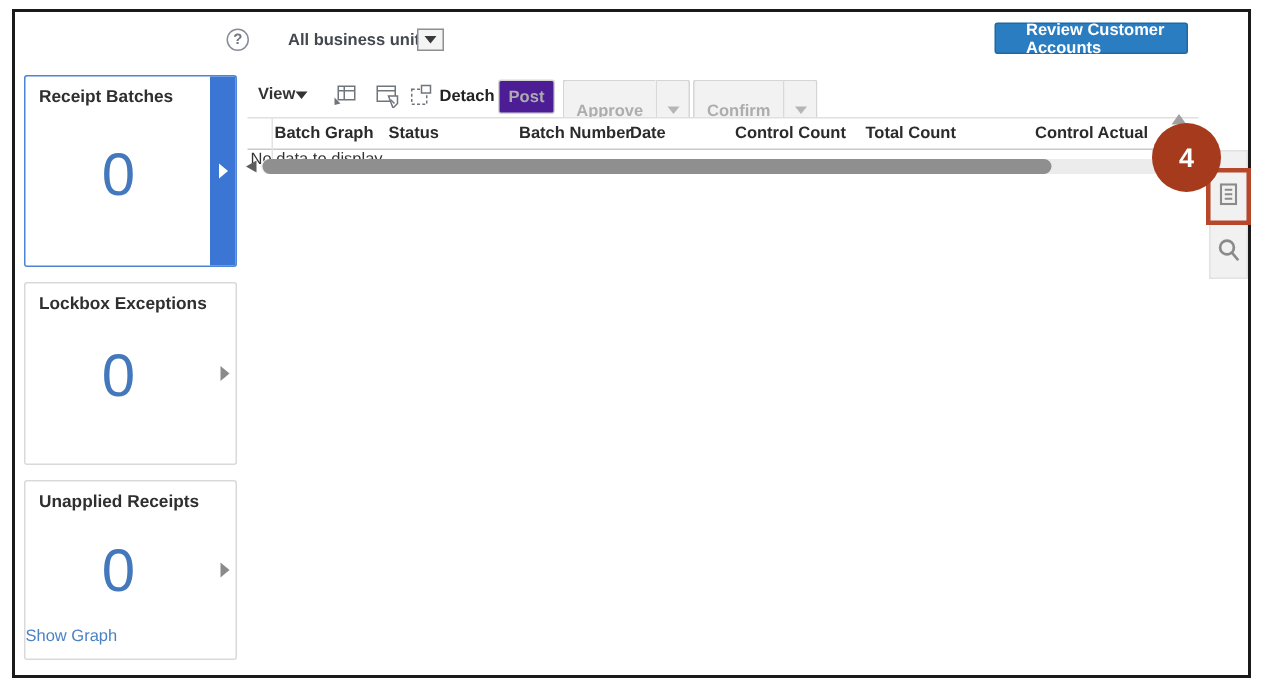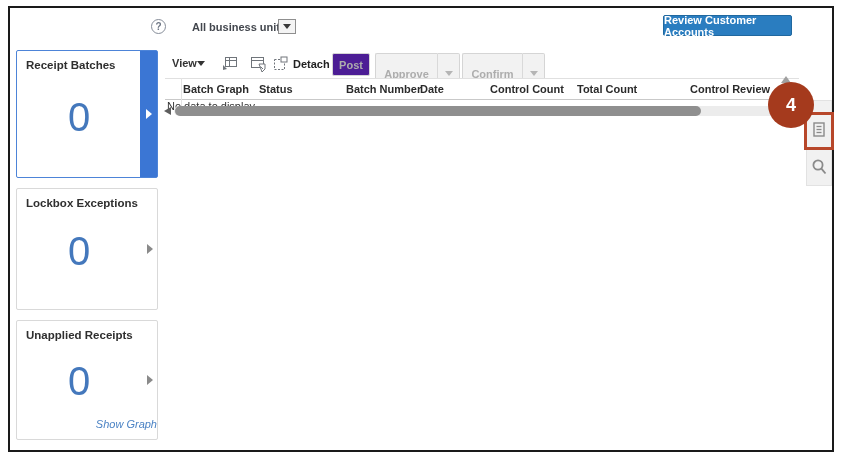--- a/index.html
+++ b/index.html
@@ -20,36 +20,36 @@
   .help-icon{position:absolute;left:141px;top:11px;width:15px;height:15px;
     border:1.5px solid #868d99;border-radius:50%;color:#6e7684;font-size:10px;
     font-weight:bold;text-align:center;line-height:13px;}
   .bu-label{position:absolute;left:182px;top:13px;font-size:11px;font-weight:bold;color:#43474e;}
   .bu-dropdown{position:absolute;left:268px;top:11px;width:18px;height:15px;
     border:1px solid #8f8f8f;background:#f4f4f4;display:flex;align-items:center;justify-content:center;}
   .caret-down{width:0;height:0;border-left:4px solid transparent;border-right:4px solid transparent;
     border-top:5px solid #3a3a3a;}
   .review-btn{position:absolute;left:653px;top:7px;width:129px;height:21px;
     background:var(--accent-blue);border:1px solid #20689f;border-radius:2px;
-    color:#fff;font-weight:bold;font-size:11px;display:flex;align-items:center;justify-content:center;}
+    color:#fff;font-weight:bold;font-size:11px;display:flex;align-items:center;justify-content:center;padding-left:20px;}
 
   
   .tile{position:absolute;left:6px;width:142px;background:#fff;border:1px solid #d9d9d9;border-radius:2px;}
   .tile.selected{border-color:#4d84d8;}
   .tile-title{position:absolute;left:9px;top:8px;font-size:11.5px;font-weight:bold;color:#2f2f2f;}
   .tile-value{position:absolute;left:0;right:16px;text-align:center;
     font-size:40px;color:var(--tile-value-blue);}
   .tile-bar{position:absolute;right:0;top:0;bottom:0;width:17px;background:var(--selected-tile-bar);
     display:flex;align-items:center;justify-content:center;}
   .arrow-white{width:0;height:0;border-top:5px solid transparent;border-bottom:5px solid transparent;
     border-left:6px solid #fff;}
   .arrow-gray{position:absolute;right:4px;top:50%;margin-top:-5px;width:0;height:0;
     border-top:5px solid transparent;border-bottom:5px solid transparent;border-left:6px solid #8a8a8a;}
-  .tile-link{position:absolute;left:0;right:0;bottom:9px;text-align:right;
-    font-size:11px;color:#4a82c4;cursor:pointer;font-style:italic;}
+  .tile-link{position:absolute;left:0;right:0;bottom:9px;text-align:left;
+    font-size:11px;color:#4a82c4;cursor:pointer;}
   #tile-0{top:42px;height:128px;}
   #tile-1{top:180px;height:122px;}
   #tile-2{top:312px;height:120px;}
   #tile-0 .tile-value{top:44px;}
   #tile-1 .tile-value{top:40px;}
   #tile-2 .tile-value{top:38px;}
 
   
   .toolbar{position:absolute;left:155px;top:44px;width:420px;height:26px;}
   .view-menu{position:absolute;left:7px;top:5px;font-size:11px;font-weight:bold;color:#333;
@@ -170,21 +170,21 @@
     </div>
   </div>
 
   <div class="thead">
     <span class="th" style="left:18px">Batch Graph</span>
     <span class="th" style="left:94px">Status</span>
     <span class="th" style="left:181px">Batch Number</span>
     <span class="th" style="left:255px">Date</span>
     <span class="th" style="left:325px">Control Count</span>
     <span class="th" style="left:412px">Total Count</span>
-    <span class="th" style="left:525px">Control Review</span>
+    <span class="th" style="left:525px">Control Actual</span>
   </div>
   <div class="sel-divider"></div>
   <div class="empty-msg">No data to display</div>
 
   <span class="hscroll-left-arrow"></span>
   <div class="hscroll-track">
     <div class="hscroll-thumb"></div>
   </div>
   <span class="vscroll-up-arrow"></span>
 

